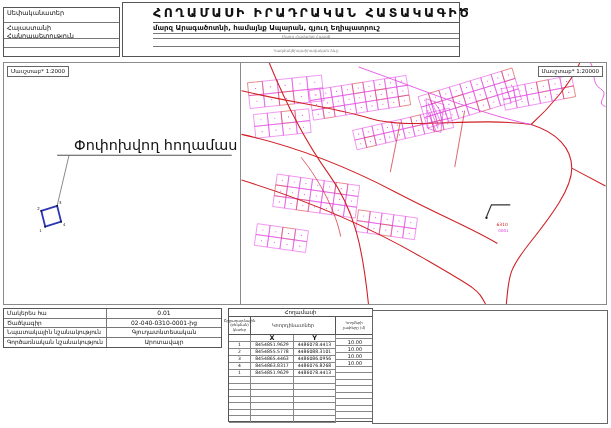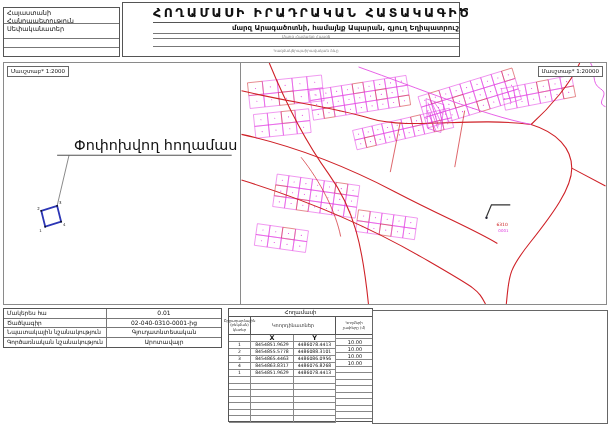--- a/index.html
+++ b/index.html
@@ -15,21 +15,21 @@
   .ob-row{border-bottom:1px solid #777;padding:1px 3px 0 3px;overflow:hidden;}
   .ob-row:last-child{border-bottom:none;}
   .ob-r1{height:15px;font-size:6.5px;}
   .ob-r2{height:16px;font-size:6.5px;}
   .ob-r3{height:9px;}
   .ob-r4{height:9px;}
 
   .title-box{left:122px;top:2px;width:338px;height:55px;border:1px solid #555;background:#fff;padding-left:30px;}
   .tb-title{height:20px;border-bottom:1px solid #555;font-size:12.5px;font-weight:bold;
     letter-spacing:2.5px;text-align:center;line-height:20px;white-space:nowrap;}
-  .tb-addr{height:11px;border-bottom:1px solid #777;font-size:7px;font-weight:600;text-align:right;line-height:11px;}
+  .tb-addr{height:11px;border-bottom:1px solid #777;font-size:7px;font-weight:600;text-align:left;line-height:11px;}
   .tb-cap{height:5px;border-bottom:1px solid #777;font-size:4px;color:#888;text-align:center;line-height:5px;}
   .tb-empty{height:8px;border-bottom:1px solid #777;}
   .tb-cap2{height:9px;font-size:4px;color:#888;text-align:center;line-height:8px;}
 
   
   .left-panel{left:3px;top:62px;width:262px;height:243px;border:1px solid #8a8a8a;background:#fff;}
   .map-panel{left:240px;top:62px;width:367px;height:243px;border:1px solid #8a8a8a;background:#fff;overflow:hidden;}
   .scale-box{position:absolute;border:1px solid #666;background:#fff;font-size:5.5px;
     padding:1px 3px;line-height:7px;white-space:nowrap;z-index:5;}
   .scale-left{left:3px;top:3px;}
@@ -67,22 +67,22 @@
   .s-spacer{height:3.5px;border-bottom:1px solid #888;}
   .s-val{height:7px;border-bottom:1px solid #888;font-size:5px;text-align:center;line-height:6.5px;}
   .s-empty{height:6.5px;border-bottom:1px solid #888;}
 
   .empty-box{left:372px;top:310px;width:236px;height:114px;border:1px solid #666;background:#fff;}
 </style>
 </head>
 <body>
 
 <div class="abs owner-box">
+  <div class="ob-row ob-r1">Սեփականատեր</div>
   <div class="ob-row ob-r2">Հայաստանի Հանրապետություն</div>
-  <div class="ob-row ob-r1">Սեփականատեր</div>
   <div class="ob-row ob-r3"></div>
   <div class="ob-row ob-r4"></div>
 </div>
 
 <div class="abs title-box">
   <div class="tb-title">ՀՈՂԱՄԱՍԻ ԻՐԱԴՐԱԿԱՆ ՀԱՏԱԿԱԳԻԾ</div>
   <div class="tb-addr">մարզ Արագածոտնի, համայնք Ապարան, գյուղ Եղիպատրուշ</div>
   <div class="tb-cap">Մարզ Համայնք Հասցե</div>
   <div class="tb-empty"></div>
   <div class="tb-cap2">Կազմակերպաիրավական ձևը</div>

